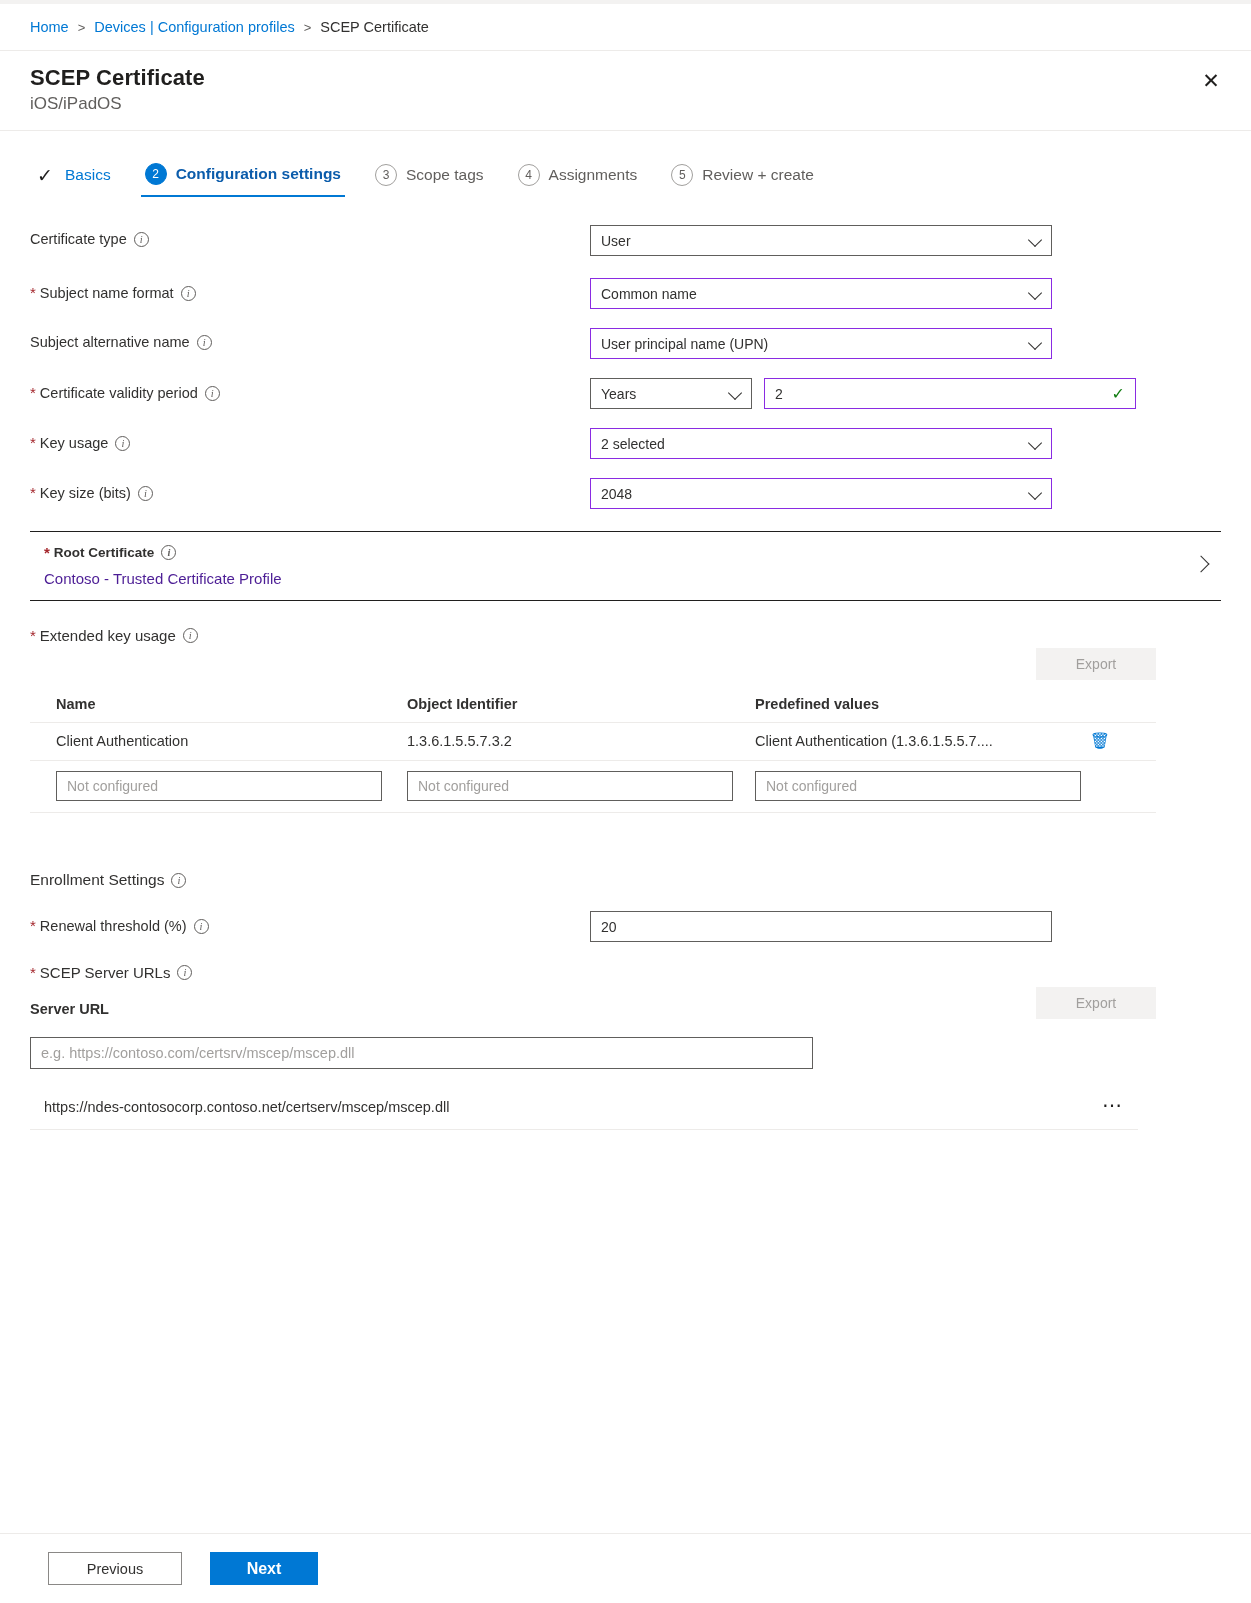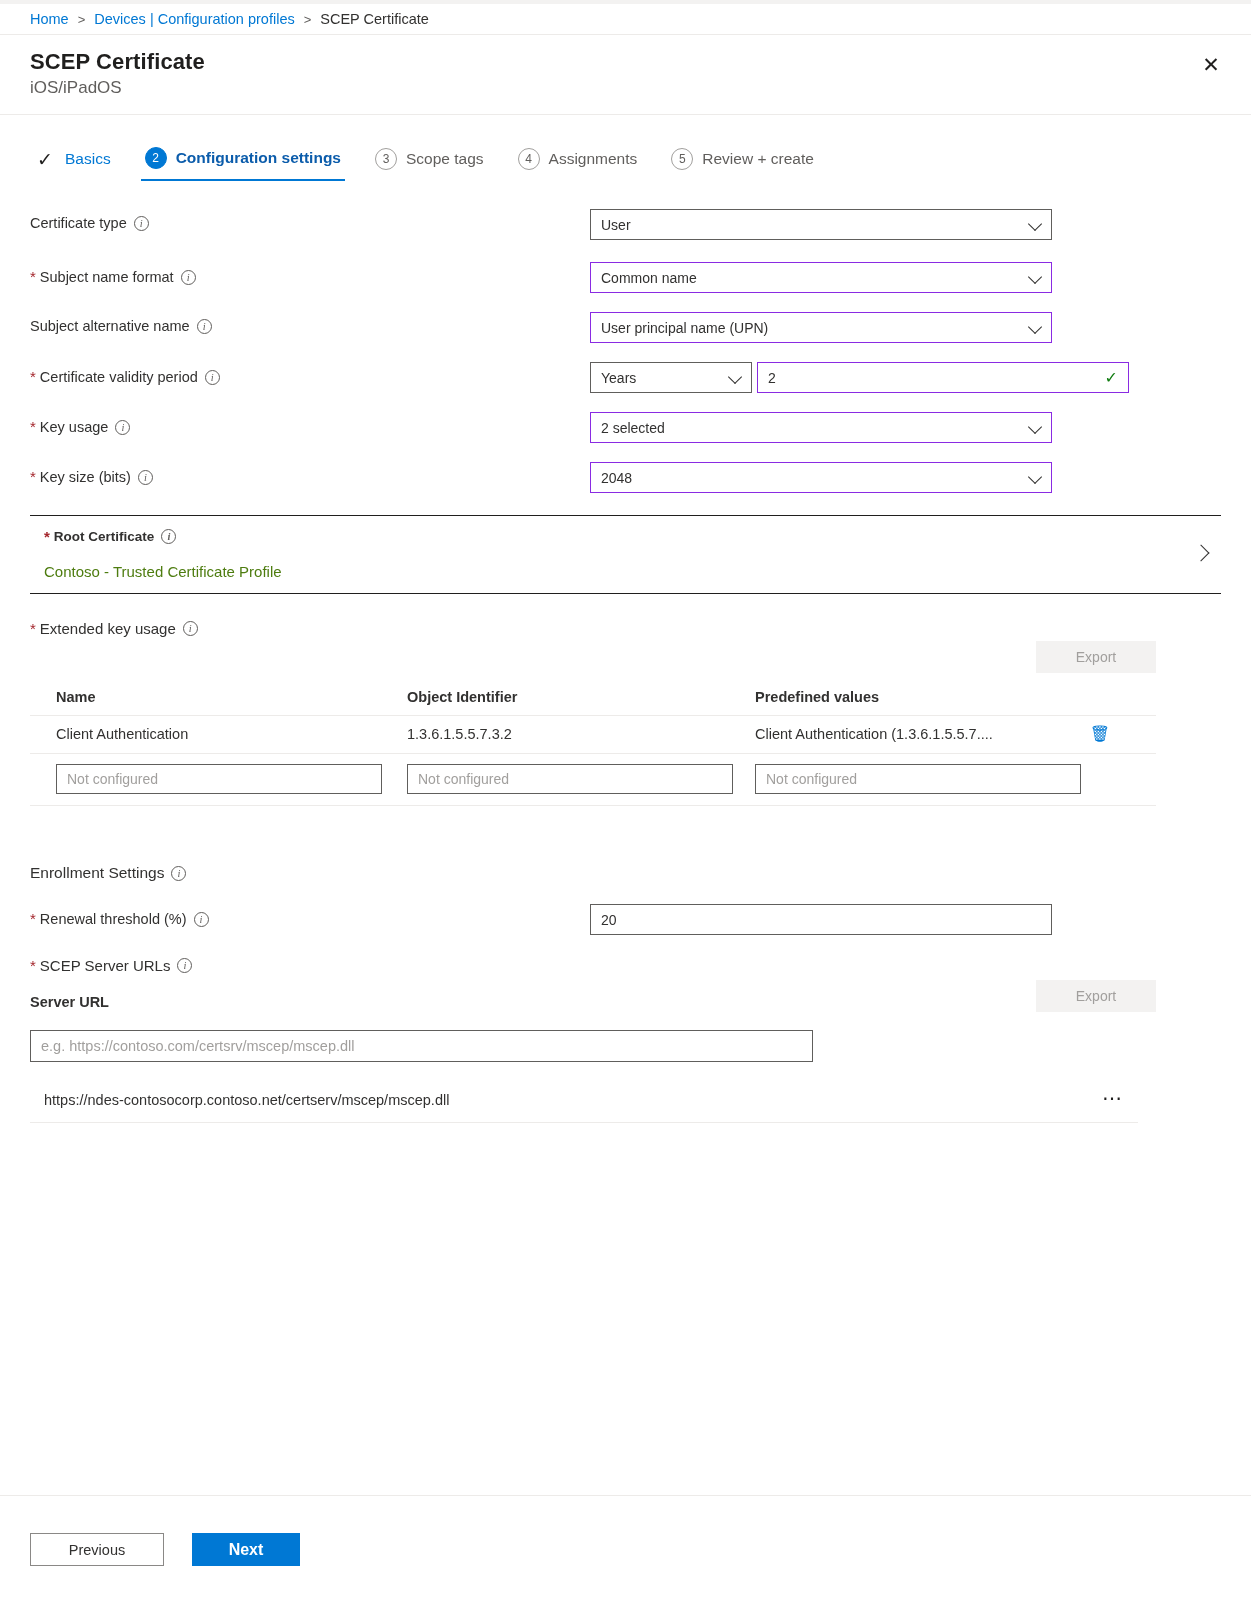--- a/index.html
+++ b/index.html
@@ -11,21 +11,21 @@
     color: #323130;
   }
   .page {
     width: 1251px; height: 1603px;
     background: #ffffff;
     position: relative;
     overflow: hidden;
   }
   
   .breadcrumb {
-    height: 31px;
+    height: 47px;
     display: flex;
     align-items: center;
     padding-left: 30px;
     font-size: 14.5px;
     border-bottom: 1px solid #edebe9;
     background: #fff;
   }
   .breadcrumb .crumb-link { color: #0078d4; cursor: pointer; }
   .breadcrumb .crumb-current { color: #323130; }
   .breadcrumb .sep {
@@ -162,21 +162,21 @@
   .select.accent, .textbox.accent { border: 1px solid #8a2be2; }
   .select .caret {
     position: absolute;
     right: 11px; top: 50%;
     width: 10px; height: 10px;
     margin-top: -6px;
     border-right: 1.6px solid #323130;
     border-bottom: 1.6px solid #323130;
     transform: rotate(45deg);
   }
-  .duo { display: flex; gap: 5px; }
+  .duo { display: flex; gap: 12px; }
   .duo .select { width: 162px; }
   .duo .textbox { width: 372px; justify-content: space-between; }
   .check-mark { color: #107c10; font-size: 16px; }
   
   .rootcert {
     border-top: 1px solid #201f1e;
     border-bottom: 1px solid #201f1e;
     margin-top: 8px;
     padding: 12px 0 13px 14px;
     position: relative;
@@ -184,22 +184,22 @@
   }
   .rootcert .rc-label {
     font-size: 13.5px;
     font-weight: 600;
     display: flex;
     align-items: center;
     color: #323130;
   }
   .rootcert .rc-value {
     font-size: 15px;
-    margin-top: 18px;
-    color: #4d7c0f;
+    margin-top: 9px;
+    color: #4c1d95;
   }
   .rootcert .chev {
     position: absolute;
     right: 14px; top: 50%;
     margin-top: -8px;
     width: 12px; height: 12px;
     border-right: 1.8px solid #323130;
     border-top: 1.8px solid #323130;
     transform: rotate(45deg);
   }
@@ -288,26 +288,26 @@
     font-size: 20px;
     letter-spacing: 2px;
     color: #201f1e;
     cursor: pointer;
     line-height: 1;
   }
   
   .footer {
     position: absolute;
     left: 0; right: 0; bottom: 0;
-    height: 108px;
+    height: 70px;
     border-top: 1px solid #edebe9;
     background: #fff;
     display: flex;
     align-items: center;
-    padding-left: 30px;
+    padding-left: 48px;
     gap: 12px;
   }
   .btn-secondary {
     width: 134px; height: 33px;
     background: #fff;
     border: 1px solid #8a8886;
     font-size: 14.5px;
     color: #323130;
     cursor: pointer;
     font-family: "Liberation Sans", sans-serif;

